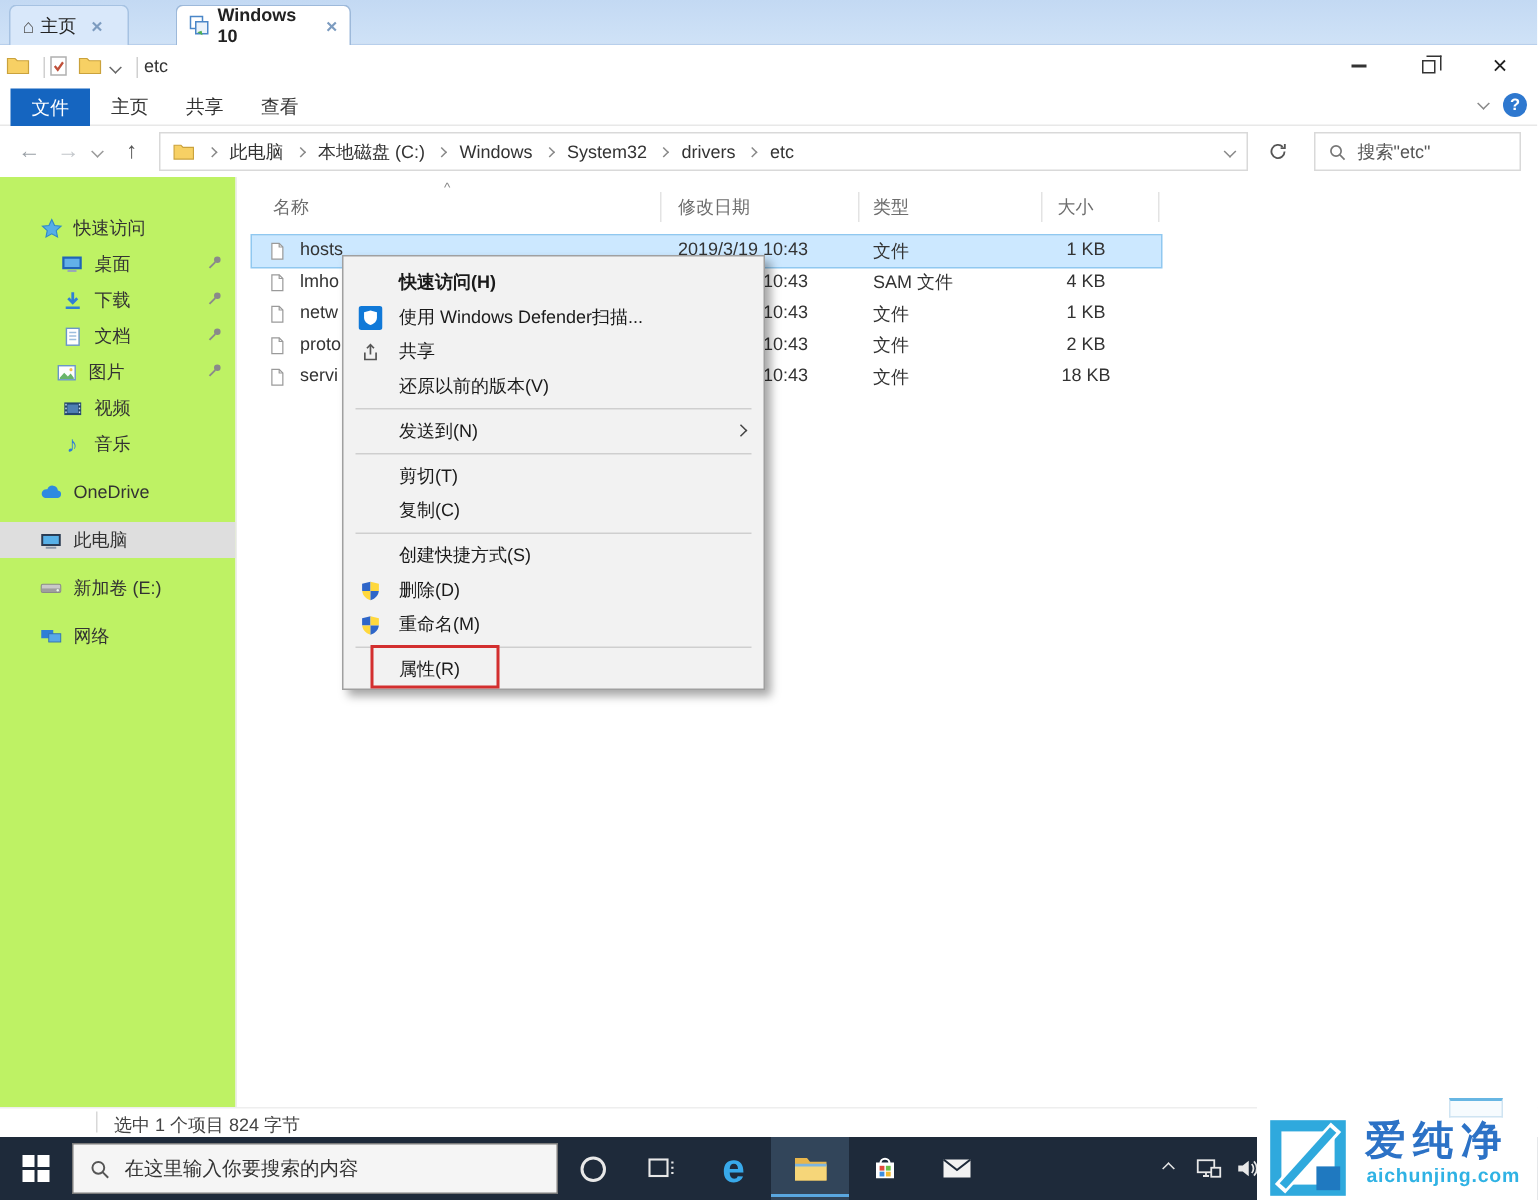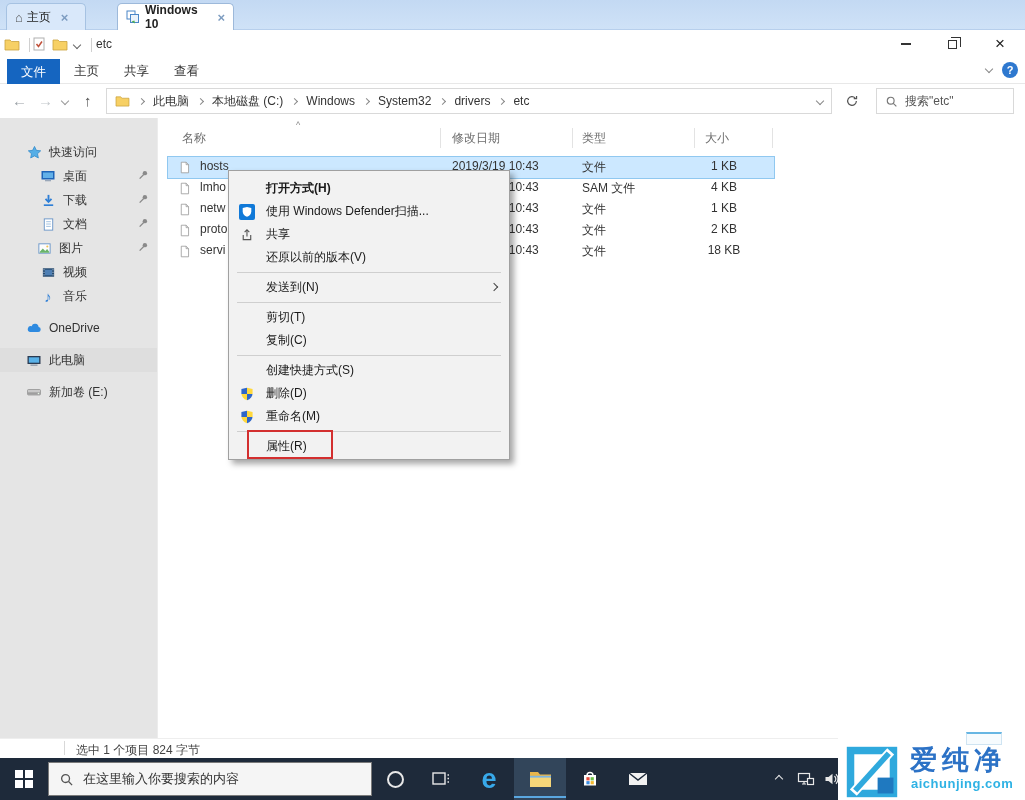--- a/index.html
+++ b/index.html
@@ -35,21 +35,21 @@
 
   #addressrow { left:0; top:84px; width:1025px; height:34px; background:#fff; }
   .navglyph { font-size:15px; }
   #breadcrumb-box { left:106px; top:4px; width:726px; height:26px; border:1px solid #d9d9d9; display:flex; align-items:center; padding:0 8px; }
   .crumb { font-size:12px; color:#333; padding:0 2px; }
   .crumb-sep { margin:0 7px; }
   #refresh-box { left:838px; top:4px; width:28px; height:26px; display:flex; align-items:center; justify-content:center; }
   #search-box { left:876px; top:4px; width:138px; height:26px; border:1px solid #d9d9d9; display:flex; align-items:center; padding:0 8px; font-size:12px; color:#555; }
 
   
-  #sidebar { left:0; top:118px; width:157px; height:620px; background:#e5e5e5; }
+  #sidebar { left:0; top:118px; width:157px; height:620px; background:#bef264; }
   .side-item { position:absolute; left:0; width:157px; height:24px; display:flex; align-items:center; font-size:12px; color:#333; }
   .side-item.sel { background:#dedede; }
   .side-icon { width:16px; height:16px; margin-right:7px; display:inline-flex; align-items:center; justify-content:center; flex:none; }
   .pin { position:absolute; right:8px; top:5px; }
   #v-divider { left:157px; top:118px; width:1px; height:620px; background:#ececec; }
 
   
   .colhead { position:absolute; top:0; font-size:12px; color:#6d6d6d; }
   .colsep { position:absolute; top:2px; width:1px; height:20px; background:#e3e3e3; }
   .frow { position:absolute; left:168px; width:606px; height:21px; font-size:12px; color:#333; }
@@ -310,20 +310,29 @@
     <div class="side-item" style="top:262px;padding-left:26px;">
       <span class="side-icon">
           <svg width="16" height="16" viewBox="0 0 16 16">
             <rect x="1.5" y="5.5" width="13" height="5.5" rx="1" fill="#c9c9c9" stroke="#8a8a8a" stroke-width=".7"></rect>
             <rect x="2" y="8.3" width="12" height="2.4" fill="#9e9e9e"></rect>
             <circle cx="12.5" cy="9.5" r=".8" fill="#e8f8e8"></circle>
           </svg>
         </span>
       <span>新加卷 (E:)</span>
     </div>
+    <div class="side-item" style="top:294px;padding-left:26px;">
+      <span class="side-icon">
+          <svg width="16" height="16" viewBox="0 0 16 16">
+            <rect x="1.5" y="4" width="8" height="5.5" fill="#2f7fd6"></rect>
+            <rect x="6.5" y="6.5" width="8" height="5.5" fill="#58a8e8" stroke="#2f6fb0" stroke-width=".6"></rect>
+          </svg>
+        </span>
+      <span>网络</span>
+    </div>
   </div>
   <div id="v-divider" class="abs"></div>
 
   <div class="abs" style="left:165px;top:126px;width:620px;height:24px;">
     <span class="abs" style="left:131px;top:-6px;font-size:9px;color:#888;">^</span>
     <span class="colhead" style="left:17px;top:4px;">名称</span>
     <span class="colhead" style="left:287px;top:4px;">修改日期</span>
     <span class="colhead" style="left:417px;top:4px;text-align:center;">类型</span>
     <span class="colhead" style="left:540px;top:4px;">大小</span>
     <span class="colsep" style="left:275px;"></span>
@@ -378,21 +387,21 @@
           <path d="M10 1.5v3h3" fill="none" stroke="#9a9a9a"></path>
         </svg></span>
     <span class="fcell" style="left:32px;">servi</span>
     <span class="fcell" style="left:284px;">2019/3/19 10:43</span>
     <span class="fcell" style="left:414px;">文件</span>
     <span class="fcell fsize" style="left:516px;">18 KB</span>
   </div>
 
   <div id="ctxmenu" class="abs">
     <div class="mi" style="font-weight:bold;">
-        <span>打开方式(H)</span>
+        <span>快速访问(H)</span>
       </div>
     <div class="mi">
       <span class="mi-icon">
           <svg width="16" height="16" viewBox="0 0 16 16">
             <rect width="16" height="16" rx="2" fill="#1079d8"></rect>
             <path d="M8 3l4.3 1.1v3.4c0 2.6-1.7 4.4-4.3 5.2-2.6-.8-4.3-2.6-4.3-5.2V4.1z" fill="#fff"></path>
           </svg>
         </span>
       <span>使用 Windows Defender扫描...</span>
     </div>

